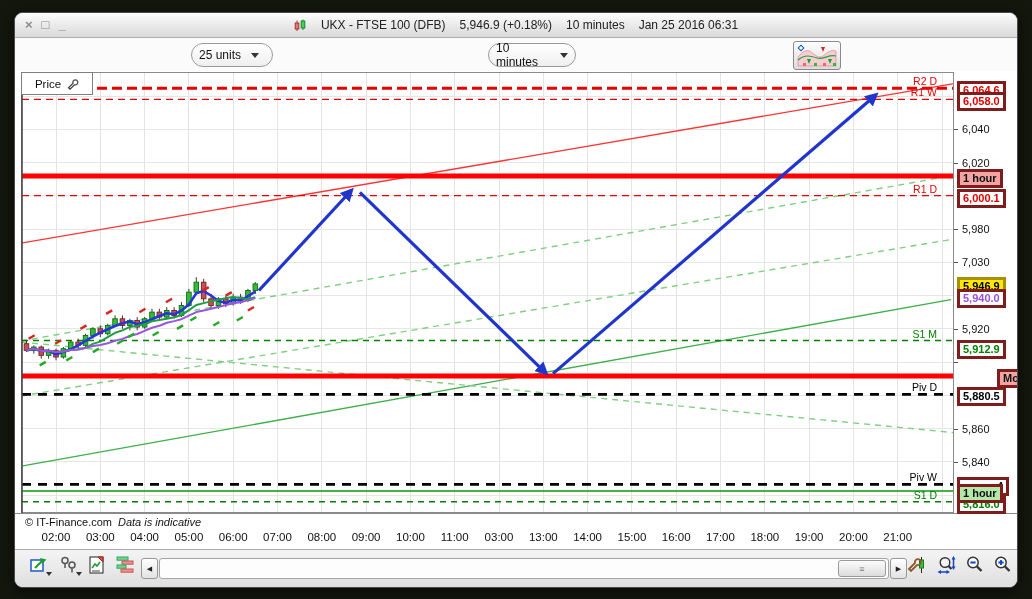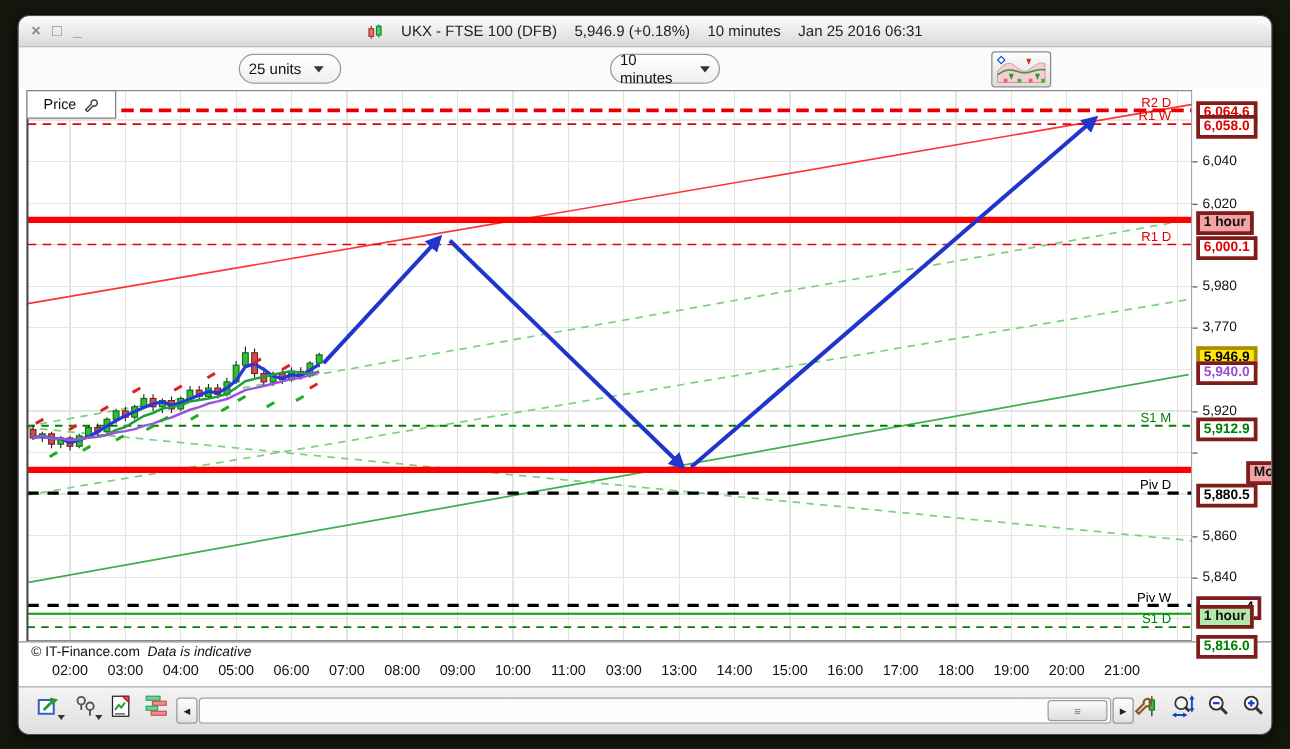--- a/index.html
+++ b/index.html
@@ -274,39 +274,39 @@
   </div>
 
   <div id="yaxis">
       <div class="ymark" style="top: 57px;"></div>
       <div class="ytick" style="top: 50px;">6,040</div>
       <div class="ymark" style="top: 91px;"></div>
       <div class="ytick" style="top: 84px;">6,020</div>
       <div class="ymark" style="top: 157px;"></div>
       <div class="ytick" style="top: 150px;">5,980</div>
       <div class="ymark" style="top: 190px;"></div>
-      <div class="ytick" style="top: 183px;">3,770</div>
+      <div class="ytick" style="top: 183px;">7,030</div>
       <div class="ymark" style="top: 257px;"></div>
       <div class="ytick" style="top: 250px;">5,920</div>
       <div class="ymark" style="top: 290px;"></div>
       <div class="ytick bold" style="top: 298px; margin-left: 37px;">5,900</div>
       <div class="ymark" style="top: 357px;"></div>
       <div class="ytick" style="top: 350px;">5,860</div>
       <div class="ymark" style="top: 390px;"></div>
       <div class="ytick" style="top: 383px;">5,840</div>
       <div class="ybox red" style="top: 9px;">6,064.6</div>
       <div class="ybox red" style="top: 20px;">6,058.0</div>
       <div class="ybox tag-pink" style="top: 97px;">1 hour</div>
       <div class="ybox red" style="top: 117px;">6,000.1</div>
-      <div class="ybox green" style="top: 262px;">5,912.9</div>
+      <div class="ybox green" style="top: 268px;">5,912.9</div>
       <div class="ybox tag-pink" style="top: 297px; margin-left: 40px;">Monthly</div>
       <div class="ybox black" style="top: 315px;">5,880.5</div>
       <div class="ybox black-partial" style="top: 405px;">4</div>
       <div class="ybox tag-green" style="top: 412px;">1 hour</div>
-      <div class="ybox green" style="top: 436px;">5,816.0</div>
+      <div class="ybox green" style="top: 423px;">5,816.0</div>
       <div class="ybox yellow" style="top: 205px;">5,946.9</div>
       <div class="ybox purple" style="top: 217px;">5,940.0</div>
     </div>
 
   <div class="xstrip">
     <div class="copyright">
       <span>© IT-Finance.com</span><span class="ital">Data is indicative</span>
     </div>
     <div id="xlabels">
         <div class="xlab" style="left: 18px;">02:00</div>

